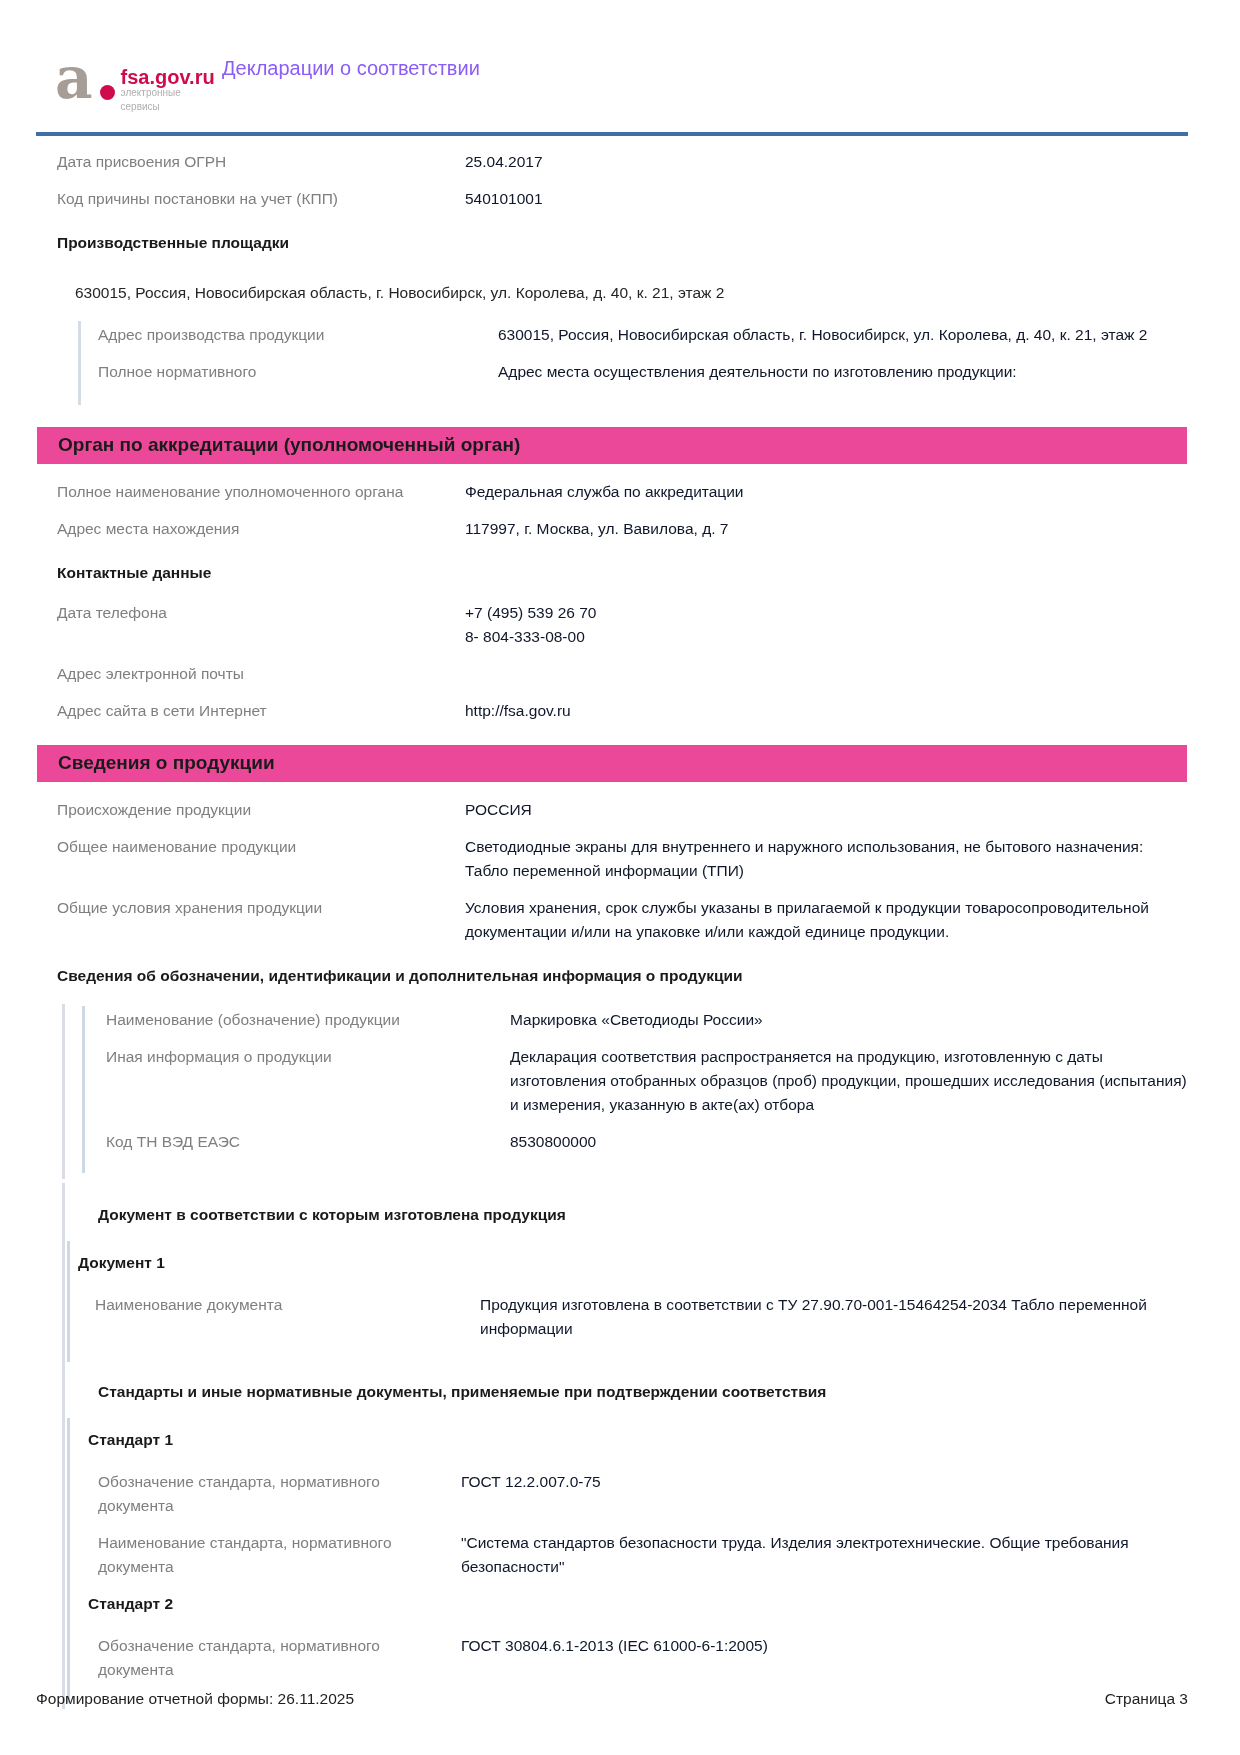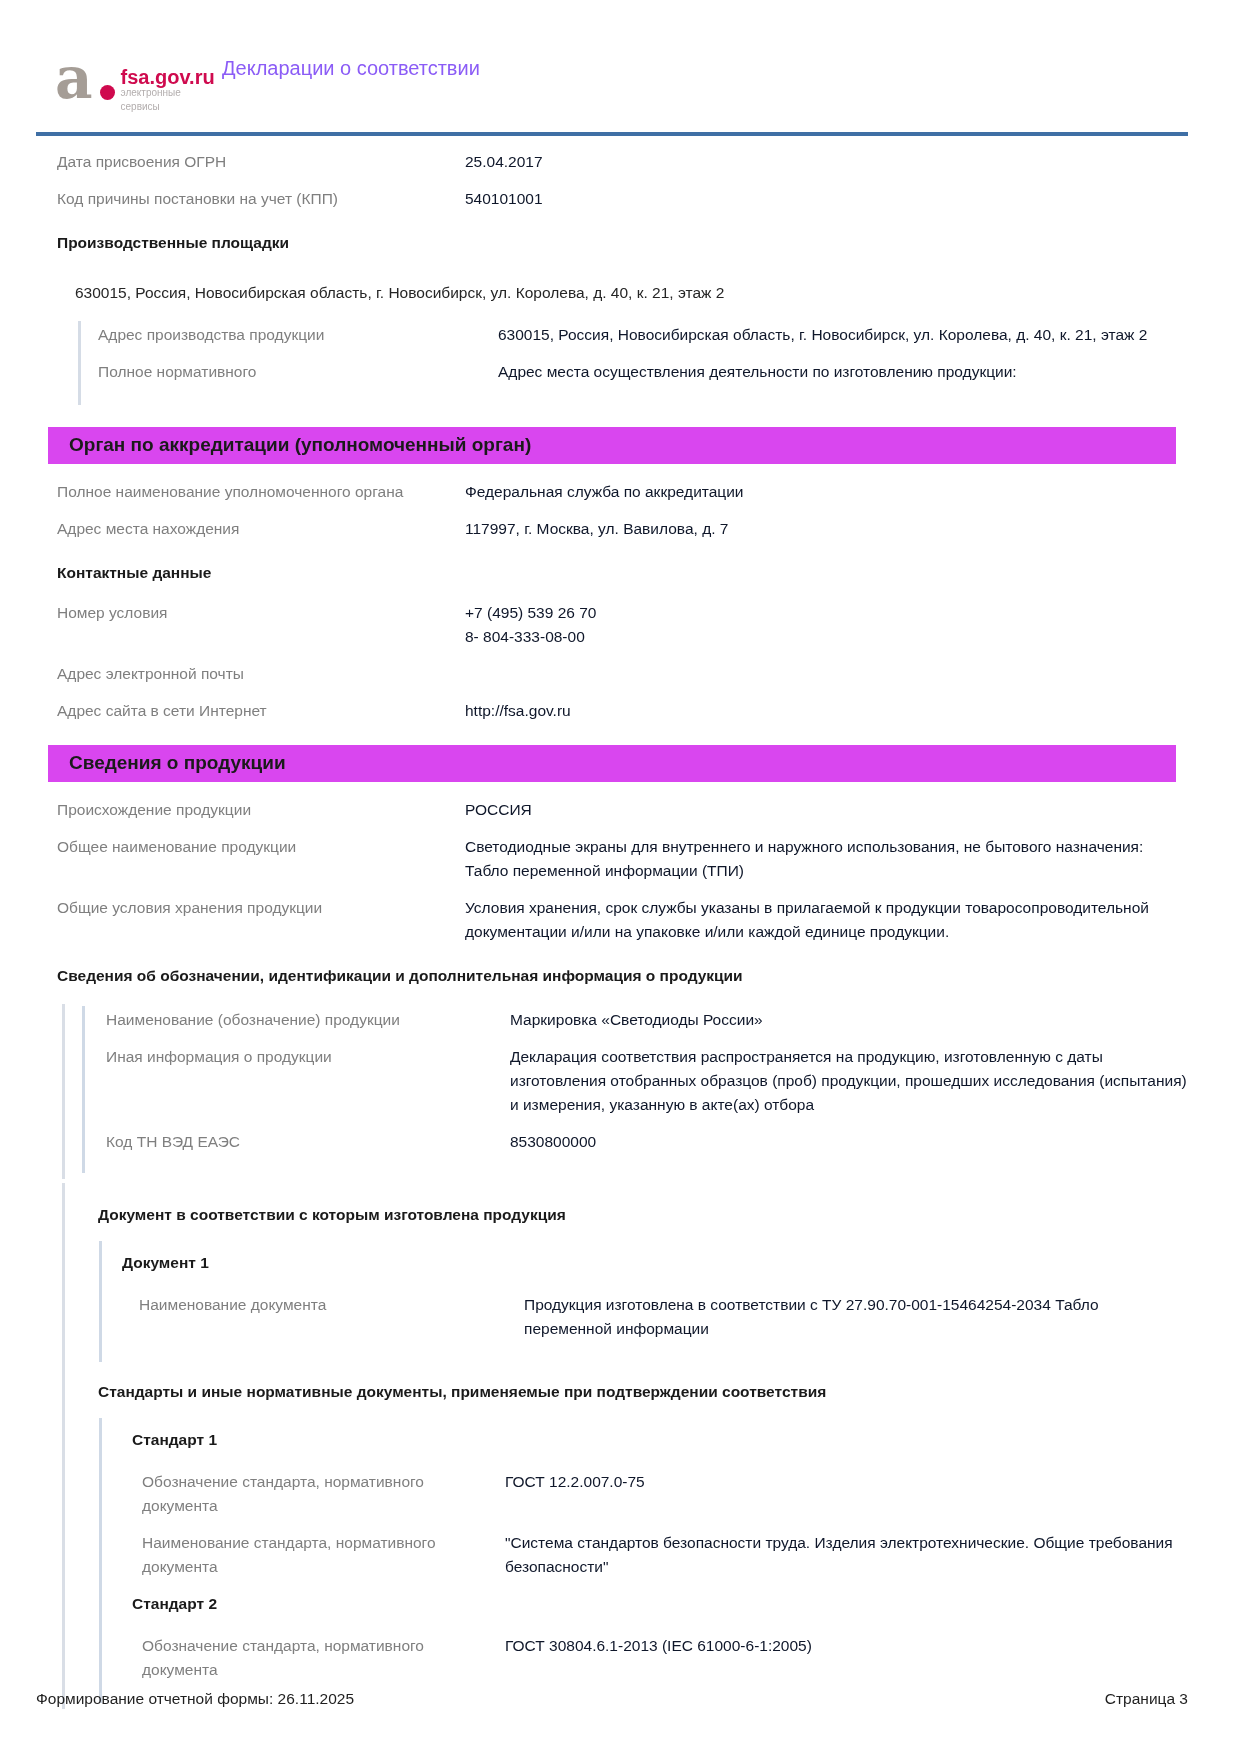--- a/index.html
+++ b/index.html
@@ -26,34 +26,34 @@
 
   
   .rows{margin-top:14px;}
   .row{display:grid;grid-template-columns:408px 1fr;padding-left:21px;margin-bottom:13px;}
   .row .label{color:#7f7f7f;padding-right:20px;}
   .row .value{color:#0f172a;}
 
   .subhead{font-weight:bold;color:#1a1a1a;padding-left:21px;margin:20px 0 16px;}
 
   
-  .band{background:#d946ef;font-weight:bold;font-size:19px;color:#1a1a1a;
-        padding:6px 18px 7px 21px;margin:22px 12px 16px;}
+  .band{background:#ec4899;font-weight:bold;font-size:19px;color:#1a1a1a;
+        padding:6px 18px 7px 21px;margin:22px 1px 16px;}
 
   
   .site-title{padding-left:39px;margin:26px 0 16px;color:#262626;}
   .indent-block{margin-left:42px;border-left:3px solid #d5dce6;padding:2px 0 8px 17px;margin-bottom:6px;}
   .indent-block .row{grid-template-columns:400px 1fr;padding-left:0;}
 
   
   .outer-block{margin-left:26px;border-left:3px solid #d9dee6;padding:2px 0 6px 0;margin-bottom:4px;}
   .ident-inner{margin-left:17px;border-left:3px solid #cfd9e6;padding:2px 0 6px 21px;}
   .ident-inner .row{grid-template-columns:404px 1fr;padding-left:0;}
   .outer-heading{font-weight:bold;color:#1a1a1a;padding-left:33px;margin:18px 0 14px;}
-  .inner-wrap{margin-left:34px;border-left:3px solid #cfd9e6;padding:2px 0 8px 12px;}
+  .inner-wrap{margin-left:2px;border-left:3px solid #cfd9e6;padding:2px 0 8px 0;}
   .block-title{font-weight:bold;color:#1a1a1a;padding-left:8px;margin:8px 0 18px;}
   .block-title.std{padding-left:18px;}
   .inner-wrap .row.doc{grid-template-columns:385px 1fr;padding-left:25px;}
   .inner-wrap .row.std{grid-template-columns:363px 1fr;padding-left:28px;}
 
   
   .footer{position:absolute;left:36px;right:52px;bottom:44px;display:flex;justify-content:space-between;font-size:15.5px;color:#1f1f1f;}
 </style>
 </head>
 <body>
@@ -108,21 +108,21 @@
     </div>
     <div class="row">
       <div class="label">Адрес места нахождения</div>
       <div class="value">117997, г. Москва, ул. Вавилова, д. 7</div>
     </div>
   </div>
 
   <div class="subhead">Контактные данные</div>
   <div class="rows">
     <div class="row">
-      <div class="label">Номер условия</div>
+      <div class="label">Дата телефона</div>
       <div class="value">
         <div>+7  (495) 539 26 70</div>
         <div>8- 804-333-08-00</div>
       </div>
     </div>
     <div class="row">
       <div class="label">Адрес электронной почты</div>
     </div>
     <div class="row">
       <div class="label">Адрес сайта в сети Интернет</div>

